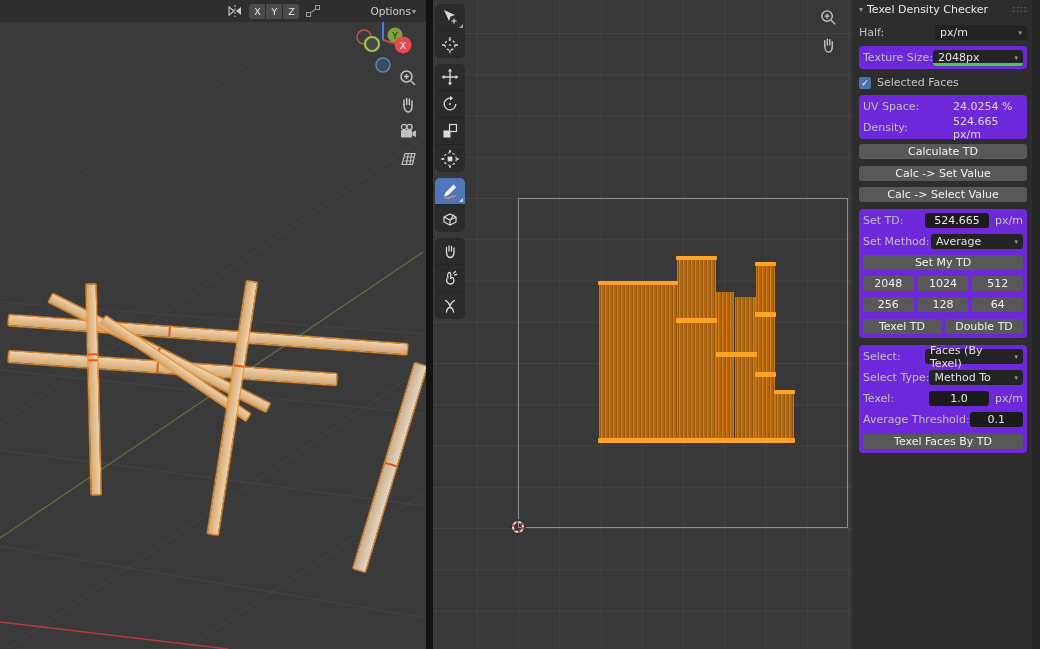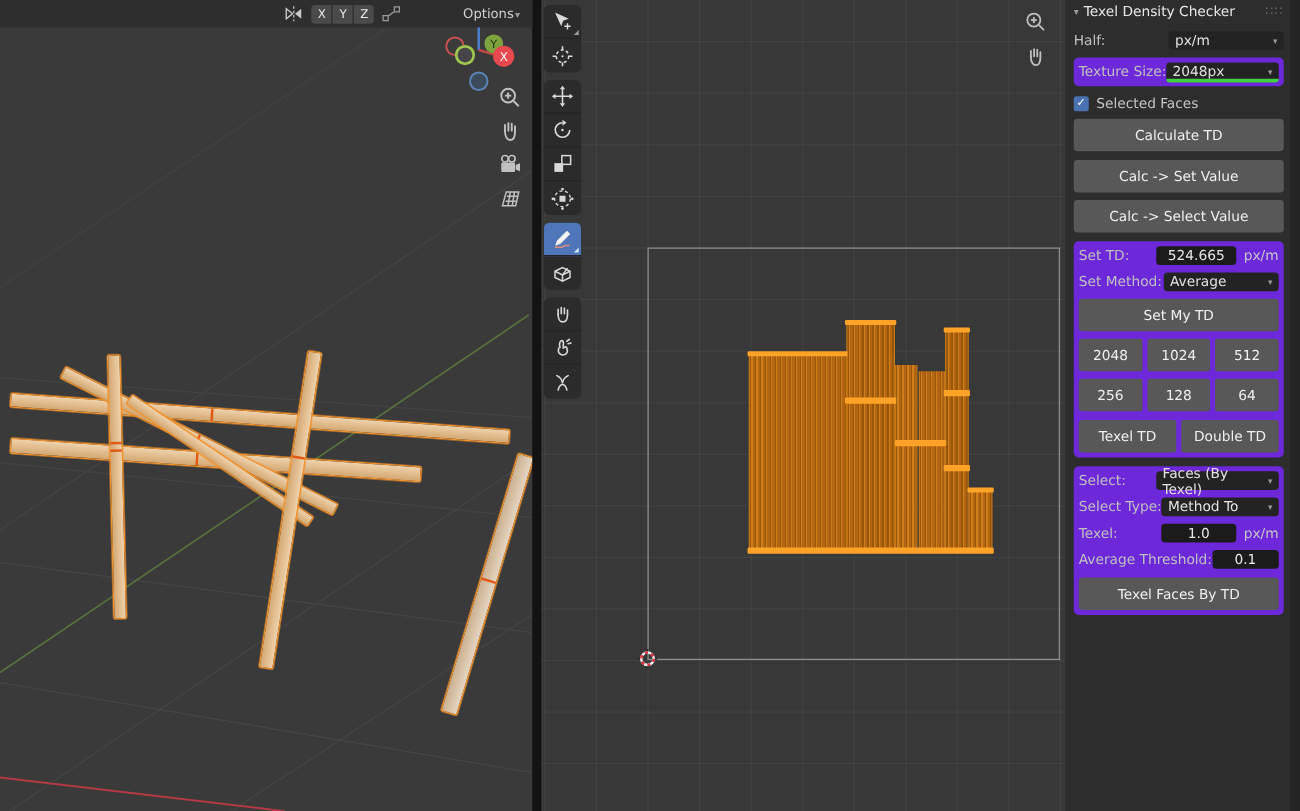--- a/index.html
+++ b/index.html
@@ -71,21 +71,21 @@
   .p-row { display:flex; align-items:center; height:15px; }
   .p-label { flex:1; color:#c0c0c0; white-space:nowrap; }
   .p-box { background:#6d28d9; border-radius:4px; padding:4px; }
   .dd { background:#232323; border-radius:3px; height:15px; display:flex; align-items:center;
         justify-content:space-between; padding:0 5px; color:#e2e2e2; position:relative; }
   .dd .dd-caret { font-size:7px; }
   .w92 { width:92px; } .w98 { width:98px; }
   .numfield { background:#1b1b1b; border-radius:3px; height:15px; color:#e8e8e8;
               display:flex; align-items:center; justify-content:center; }
   .unit { width:34px; text-align:left; padding-left:6px; color:#c8c8c8; }
-  .p-btn { background:#585858; border-radius:3px; height:26px; display:flex; align-items:center;
+  .p-btn { background:#585858; border-radius:3px; height:15px; display:flex; align-items:center;
            justify-content:center; color:#f0f0f0; white-space:nowrap; }
   .btn-row { display:flex; gap:4px; }
   .btn-row .p-btn { flex:1; border-radius:2px; }
   .btn-row .p-btn:first-child { border-radius:3px 2px 2px 3px; }
   .btn-row .p-btn:last-child { border-radius:2px 3px 3px 2px; }
   .green-underline { position:absolute; left:0; bottom:-1px; width:100%; height:3px;
                      background:#3fd13f; border-radius:0 0 3px 3px; }
   .checkbox { width:12px; height:12px; background:#4a72b0; border-radius:2px; margin-right:6px;
               display:flex; align-items:center; justify-content:center; color:#fff; font-size:9px; }
   .val { width:70px; text-align:left; color:#dcdcdc; }
@@ -376,20 +376,30 @@
           <div class="green-underline"></div>
         </div>
       </div>
     </div>
 
     <div class="p-row gap6">
       <span class="checkbox">✓</span>
       <span>Selected Faces</span>
     </div>
 
+    <div class="p-box gap5">
+      <div class="p-row">
+        <span class="p-label">UV Space:</span>
+        <span class="val">24.0254 %</span>
+      </div>
+      <div class="p-row gap6">
+        <span class="p-label">Density:</span>
+        <span class="val">524.665 px/m</span>
+      </div>
+    </div>
 
     <div class="p-btn gap5">Calculate TD</div>
     <div class="p-btn gap7">Calc -&gt; Set Value</div>
     <div class="p-btn gap6">Calc -&gt; Select Value</div>
 
     <div class="p-box gap7">
       <div class="p-row">
         <span class="p-label">Set TD:</span>
         <div class="numfield" style="width:64px">524.665</div>
         <span class="unit">px/m</span>

